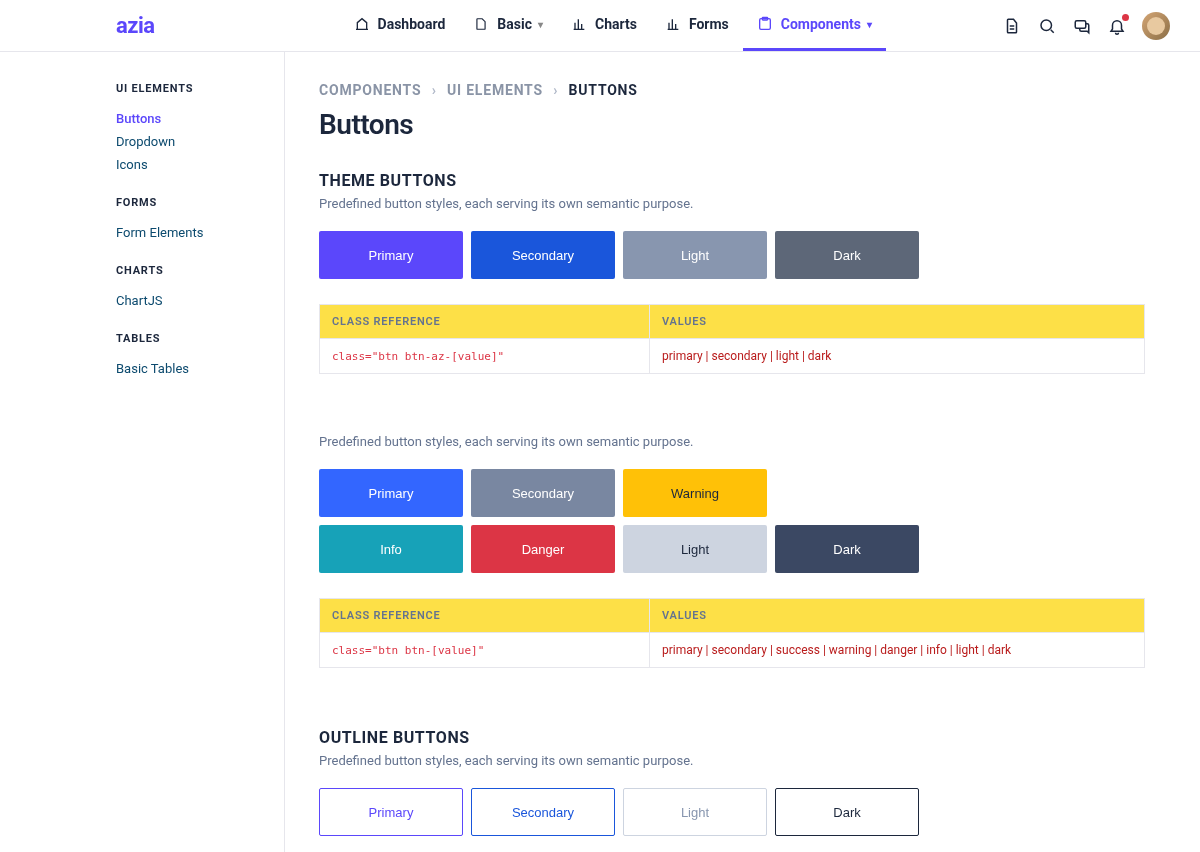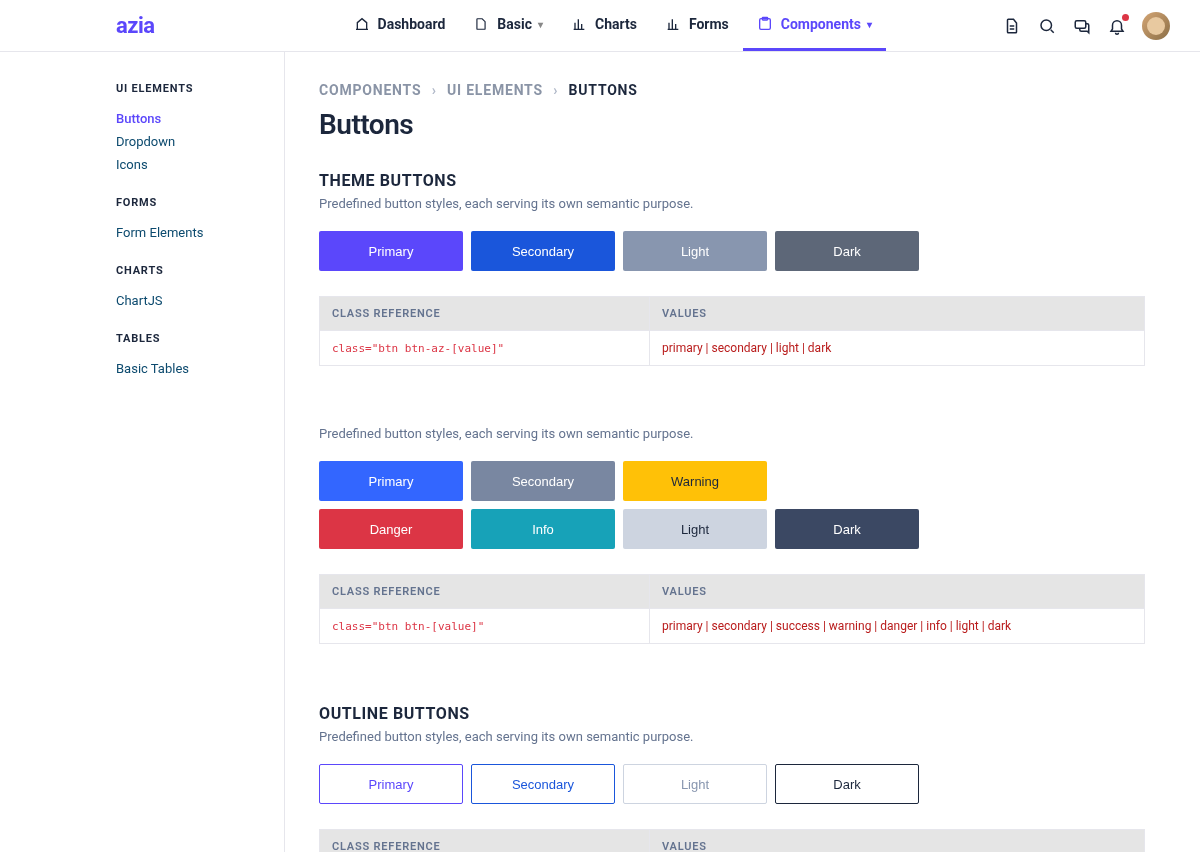--- a/index.html
+++ b/index.html
@@ -37,21 +37,21 @@
   .breadcrumb .sep { margin: 0 6px; color: #b0b8c8; }
   .breadcrumb .last { color: #1c273c; }
 
   h1.page-title { font-size: 28px; font-weight: 600; color: #1c273c; margin-bottom: 30px; letter-spacing: -0.5px; }
 
   .section { margin-bottom: 60px; }
   .section-title { font-size: 16px; font-weight: 700; letter-spacing: 0.6px; color: #1c273c; text-transform: uppercase; margin-bottom: 6px; }
   .section-desc { font-size: 13px; color: #64738f; margin-bottom: 20px; }
 
   .btn-row { display: flex; gap: 8px; flex-wrap: wrap; margin-bottom: 8px; }
-  .btn { width: 144px; height: 40px; display: flex; align-items: center; justify-content: center; font-size: 13px; font-weight: 400; border-radius: 2px; cursor: pointer; border: none; color: #fff; }
+  .btn { width: 144px; height: 48px; display: flex; align-items: center; justify-content: center; font-size: 13px; font-weight: 400; border-radius: 2px; cursor: pointer; border: none; color: #fff; }
 
   .btn-az-primary { background: #5b47fb; }
   .btn-az-secondary { background: #1a56db; }
   .btn-az-light { background: #8896af; color: #fff; }
   .btn-az-dark { background: #5d6778; }
 
   .btn-bs-primary { background: #3366ff; }
   .btn-bs-secondary { background: #7987a1; }
   .btn-bs-success { background: #3bb001; }
   .btn-bs-warning { background: #ffc107; color: #1c273c; }
@@ -60,21 +60,21 @@
   .btn-bs-light { background: #cdd4e0; color: #1c273c; }
   .btn-bs-dark { background: #3b4863; }
 
   .btn-outline { background: #fff; border: 1px solid; }
   .btn-outline.primary { color: #5b47fb; border-color: #5b47fb; }
   .btn-outline.secondary { color: #1a56db; border-color: #1a56db; }
   .btn-outline.light { color: #8896af; border-color: #cdd4e0; }
   .btn-outline.dark { color: #1c273c; border-color: #1c273c; }
 
   .ref-table { width: 100%; border-collapse: collapse; margin-top: 25px; }
-  .ref-table th { text-align: left; font-size: 11px; font-weight: 600; letter-spacing: 0.8px; color: #64738f; text-transform: uppercase; background: #e5e5e5; border: 1px solid #e6e6ec; padding: 10px 12px; }
+  .ref-table th { text-align: left; font-size: 11px; font-weight: 600; letter-spacing: 0.8px; color: #64738f; text-transform: uppercase; background: #fde047; border: 1px solid #e6e6ec; padding: 10px 12px; }
   .ref-table td { border: 1px solid #e6e6ec; padding: 10px 12px; font-size: 12px; color: #b91c1c; }
   .ref-table td.code { font-family: "SFMono-Regular", Consolas, monospace; color: #dc3545; font-size: 11px; }
   .ref-table th:first-child, .ref-table td:first-child { width: 40%; }
 </style>
 </head>
 <body>
 
 <div class="header">
   <div class="logo">azia</div>
 
@@ -209,22 +209,22 @@
     </div>
 
     <div class="section">
       <div class="section-desc">Predefined button styles, each serving its own semantic purpose.</div>
       <div class="btn-row">
         <button class="btn btn-bs-primary">Primary</button>
         <button class="btn btn-bs-secondary">Secondary</button>
         <button class="btn btn-bs-warning">Warning</button>
       </div>
       <div class="btn-row">
+        <button class="btn btn-bs-info">Info</button>
         <button class="btn btn-bs-danger">Danger</button>
-        <button class="btn btn-bs-info">Info</button>
         <button class="btn btn-bs-light">Light</button>
         <button class="btn btn-bs-dark">Dark</button>
       </div>
       <table class="ref-table">
         <tbody>
             <tr>
           <th>CLASS REFERENCE</th>
           <th>VALUES</th>
         </tr>
         <tr>

